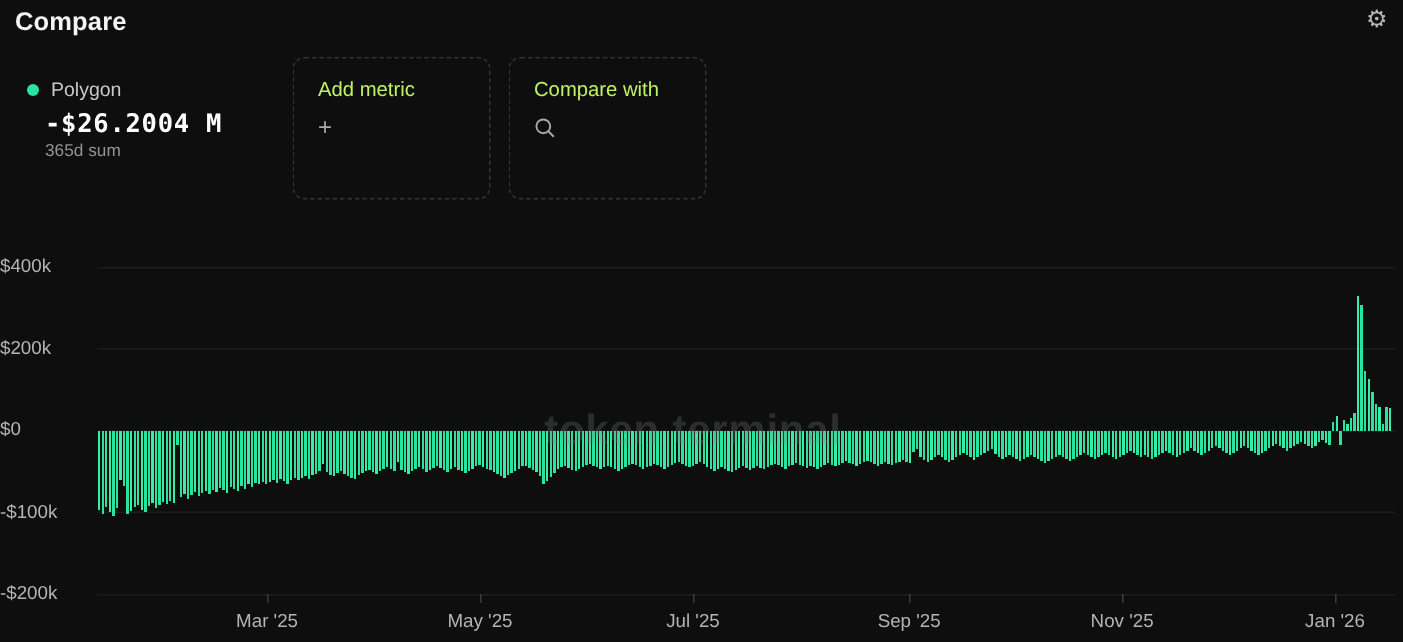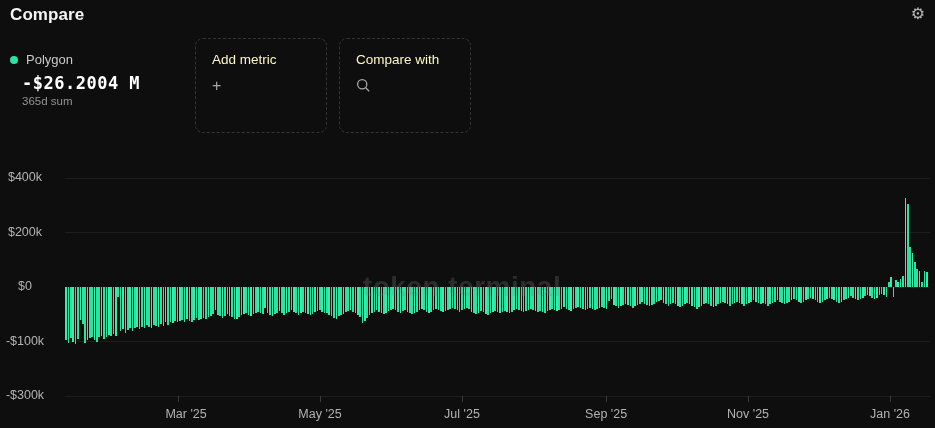--- a/index.html
+++ b/index.html
@@ -13,46 +13,46 @@
     overflow:hidden;
   }
   .page-title {
     position:absolute; left:10px; top:5px;
     font-size:17px; font-weight:700; color:#f4f4f4; letter-spacing:.1px;
   }
   .gear {
     position:absolute; right:10px; top:6px;
     font-size:16px; color:#b5b5b5; cursor:pointer; line-height:1;
   }
-  .legend { position:absolute; left:10px; top:52px; }
+  .legend { position:absolute; left:18px; top:52px; }
   .legend-row { display:flex; align-items:center; gap:8px; }
   .legend-dot { width:8px; height:8px; border-radius:50%; }
   .legend-name { font-size:13px; color:#c9c9c9; }
   .legend-value {
     margin:6px 0 2px 12px;
     font-family:"DejaVu Sans Mono", monospace;
     font-size:17px; font-weight:700; color:#ffffff; letter-spacing:.5px;text-align:center;
   }
   .legend-period { margin-left:12px; font-size:11.5px; color:#939393; }
   .card {
     position:absolute; top:38px; width:132px; height:95px;
     border:1px dashed #343434; border-radius:8px;
     padding:13px 16px; cursor:pointer; background:transparent;
   }
   .card.add    { left:195px; }
   .card.compare{ left:339px; }
-  .card-label { font-size:13.5px; color:#fef9c3; }
+  .card-label { font-size:13.5px; color:#bef264; }
   .card-icon  { margin-top:11px; color:#a8a8a8; font-size:16px; line-height:1; }
   .card-icon svg { display:block; }
 
   .chart { position:absolute; left:0; top:155px; width:935px; height:265px; }
   .plot  { position:absolute; left:65px; top:10px; width:863px; height:239px; }
   .gridline { position:absolute; left:0; width:865px; height:1px; background:#1d1d1d; }
   .ylabel {
-    position:absolute; left:0; width:50px; text-align:center;
+    position:absolute; left:0; width:50px; text-align:left;
     font-size:12.5px; color:#b3b3b3;
   }
   .xlabels { position:absolute; left:65px; top:252px; width:863px; height:20px; }
   .xlabel {
     position:absolute; transform:translateX(-50%);
     font-size:12.5px; color:#b3b3b3; white-space:nowrap;
   }
   .xtick { position:absolute; width:1px; height:6px; background:#3a3a3a; top:241px; }
   .watermark {
     position:absolute; left:397px; top:122px;
@@ -462,31 +462,31 @@
         <rect x="849.07" y="96.66" width="1.6" height="25.34" fill="#2be3a1"></rect>
         <rect x="851.45" y="104.29" width="1.6" height="17.71" fill="#2be3a1"></rect>
         <rect x="853.82" y="106.47" width="1.6" height="15.53" fill="#36eda9"></rect>
         <rect x="856.19" y="117.37" width="1.6" height="4.63" fill="#2be3a1"></rect>
         <rect x="858.56" y="106.47" width="1.6" height="15.53" fill="#2be3a1"></rect>
         <rect x="860.93" y="107.01" width="1.6" height="14.99" fill="#36eda9"></rect>
       </svg>
     </div>
   <div class="watermark" style="left:462px; top:132px;">token terminal</div>
   <div class="xlabels" id="xlabels">
-      <div class="xlabel" style="left: 113.053px; margin-left: 8px;">Mar '25</div>
+      <div class="xlabel" style="left: 113.053px;">Mar '25</div>
       <div class="xlabel" style="left: 255.016px;">May '25</div>
       <div class="xlabel" style="left: 396.98px; text-align: right;">Jul '25</div>
       <div class="xlabel" style="left: 541.101px;">Sep '25</div>
       <div class="xlabel" style="left: 683.064px; text-align: right;">Nov '25</div>
       <div class="xlabel" style="left: 825.028px;">Jan '26</div>
     </div>
 <div class="ylabel" style="top: 15px;">$400k</div>
     <div class="ylabel" style="top: 69.5px;">$200k</div>
     <div class="ylabel" style="top: 124px;">$0</div>
     <div class="ylabel" style="top: 178.5px;">-$100k</div>
-    <div class="ylabel" style="top: 233px;">-$300k</div>
+    <div class="ylabel" style="top: 233px;">-$200k</div>
     <div class="xtick" style="left: 178.053px;"></div>
     <div class="xtick" style="left: 320.016px;"></div>
     <div class="xtick" style="left: 461.98px;"></div>
     <div class="xtick" style="left: 606.101px;"></div>
     <div class="xtick" style="left: 748.064px;"></div>
     <div class="xtick" style="left: 890.028px;"></div>
   </div>
 
 </body></html>

